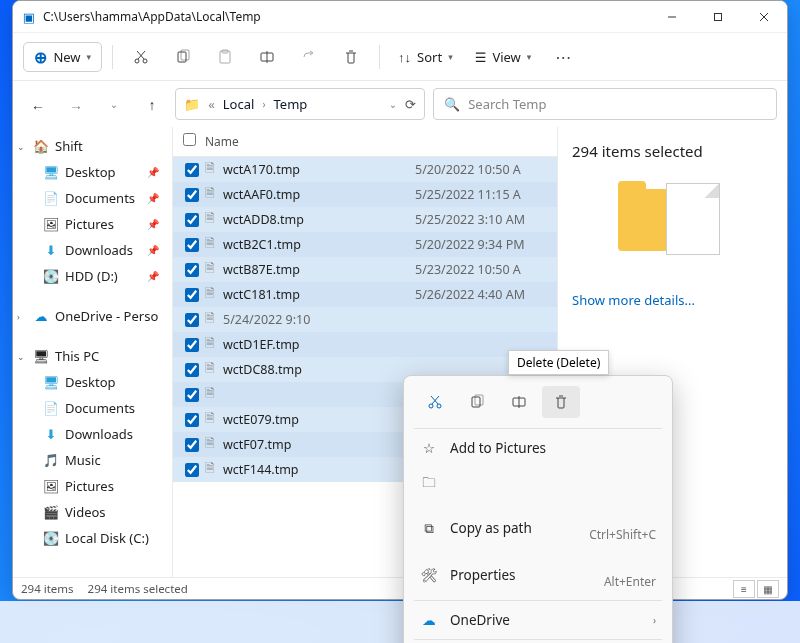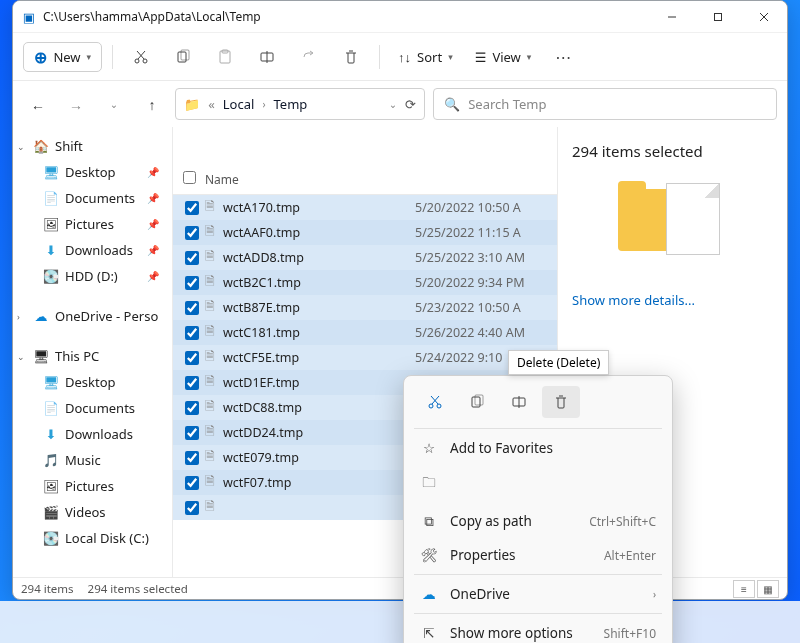--- a/index.html
+++ b/index.html
@@ -43,21 +43,21 @@
   .body { display:flex; flex:1; overflow:hidden; }
   .sidebar { width:160px; border-right:1px solid #eaeaea; overflow-y:auto; padding:6px 0; font-size:13px;}
   .side-item { display:flex; align-items:center; gap:6px; padding:4px 8px 4px 14px; color:#222; white-space:nowrap;}
   .side-item.child { padding-left:30px; }
   .side-item .chev { width:10px; font-size:9px; color:#666; margin-left:-10px;}
   .side-item .ic { width:16px; text-align:center; }
   .side-item .pin { color:#888; font-size:10px; margin-left:auto; margin-right:4px;}
   .side-spacer { height:14px; }
 
   .main { display:flex; flex:1; overflow:hidden; }
-  .filelist { flex:1; overflow-y:auto; position:relative;margin-top:38px; }
+  .filelist { flex:1; overflow-y:auto; position:relative; }
   .colhead { display:flex; align-items:center; height:30px; border-bottom:1px solid #eaeaea; font-size:12px; color:#555; padding-left:10px; position:sticky; top:0; background:#fff;}
   .colhead .hcb { width:22px; }
   .colhead .hname { width:200px; }
   .colhead .hdate { flex:1; }
   .frow { display:flex; align-items:center; height:25px; font-size:12.5px; padding-left:10px; }
   .frow.sel { background:#d9e8f7; }
   .frow.alt { background:#f7f7f7; }
   .frow.sel.alt { background:#d0e2f4; }
   .frow .cb { width:18px; height:14px; accent-color:#0067c0; margin:0 4px 0 0;}
   .frow .fic { width:18px; color:#888; font-size:12px;}
@@ -85,21 +85,21 @@
     position:absolute; left:403px; top:375px; width:270px; background:#f9f9f9;
     border:1px solid #d0d0d0; border-radius:8px; box-shadow:0 8px 28px rgba(0,0,0,.25);
     padding:6px; z-index:15; font-size:13.5px;
   }
   .ctx-toprow { display:flex; gap:4px; padding:4px 6px 8px; }
   .ctx-ic { width:38px; height:32px; display:flex; align-items:center; justify-content:center; border-radius:4px; color:#444;}
   .ctx-ic.hl { background:#e8e8e8; }
   .ctx-sep { height:1px; background:#e0e0e0; margin:2px 4px; }
   .ctx-item { display:flex; align-items:center; gap:12px; padding:8px 10px; border-radius:4px; color:#222;}
   .ctx-item .mic { width:18px; text-align:center; color:#444;}
-  .ctx-item .short { margin-left:auto; color:#777; font-size:12px;}
+  .ctx-item .short { margin-left:auto; color:#777; font-size:12px;margin-top:14px;}
   .ctx-item .chevr { margin-left:auto; color:#777; font-size:10px;}
 
   .taskbar { position:absolute; left:0; right:0; bottom:0; height:42px; background:rgba(240,244,252,.9); display:flex; align-items:center; padding:0 8px;}
 
   svg { display:block; }
 </style>
 </head>
 <body>
 
 <div class="desktop"></div>
@@ -329,56 +329,55 @@
             </div>
             <div class="frow sel alt">
               <input type="checkbox" class="cb" checked="" style="">
               <span class="fic">🗎</span>
               <span class="fname">wctC181.tmp</span>
               <span class="fdate">5/26/2022 4:40 AM</span>
             </div>
             <div class="frow sel">
               <input type="checkbox" class="cb" checked="" style="">
               <span class="fic">🗎</span>
-              <span class="fname">wctCF5E.tmp</span>
               <span class="fdate">5/24/2022 9:10</span>
             </div>
             <div class="frow sel alt">
               <input type="checkbox" class="cb" checked="" style="">
               <span class="fic">🗎</span>
               <span class="fname">wctD1EF.tmp</span>
               <span class="fdate"></span>
             </div>
             <div class="frow sel">
               <input type="checkbox" class="cb" checked="" style="">
               <span class="fic">🗎</span>
               <span class="fname">wctDC88.tmp</span>
               <span class="fdate"></span>
             </div>
             <div class="frow sel alt">
               <input type="checkbox" class="cb" checked="" style="">
               <span class="fic">🗎</span>
-              <span class="fname">wctDD24.tmp</span>
               <span class="fdate"></span>
             </div>
             <div class="frow sel">
               <input type="checkbox" class="cb" checked="" style="">
               <span class="fic">🗎</span>
               <span class="fname">wctE079.tmp</span>
               <span class="fdate"></span>
             </div>
             <div class="frow sel alt">
               <input type="checkbox" class="cb" checked="" style="">
               <span class="fic">🗎</span>
               <span class="fname">wctF07.tmp</span>
               <span class="fdate"></span>
             </div>
             <div class="frow sel">
               <input type="checkbox" class="cb" checked="" style="">
               <span class="fic">🗎</span>
+              <span class="fname">wctF144.tmp</span>
               <span class="fdate"></span>
             </div>
           </div>
       </div>
 
       <div class="details">
         <div class="dtitle">294 items selected</div>
         <div class="thumb">
           <div class="folderbg"></div>
           <div class="docbg"></div>
@@ -424,21 +423,21 @@
       </div>
     <div class="ctx-ic hl">
         <svg width="16" height="16">
           <path d="M3 4 L13 4 M5 4 L5 13 Q5 14 6 14 L10 14 Q11 14 11 13 L11 4 M6 2 L10 2" fill="none" stroke="#444"></path>
         </svg>
       </div>
   </div>
   <div class="ctx-sep"></div>
   <div class="ctx-item">
       <span class="mic">☆</span>
-      <span>Add to Favorites</span>
+      <span>Add to Pictures</span>
     </div>
   <div class="ctx-item">
       <span class="mic">🗀</span>
     </div>
   <div class="ctx-item">
       <span class="mic">⧉</span>
       <span>Copy as path</span>
       <span class="short">Ctrl+Shift+C</span>
     </div>
   <div class="ctx-item">

